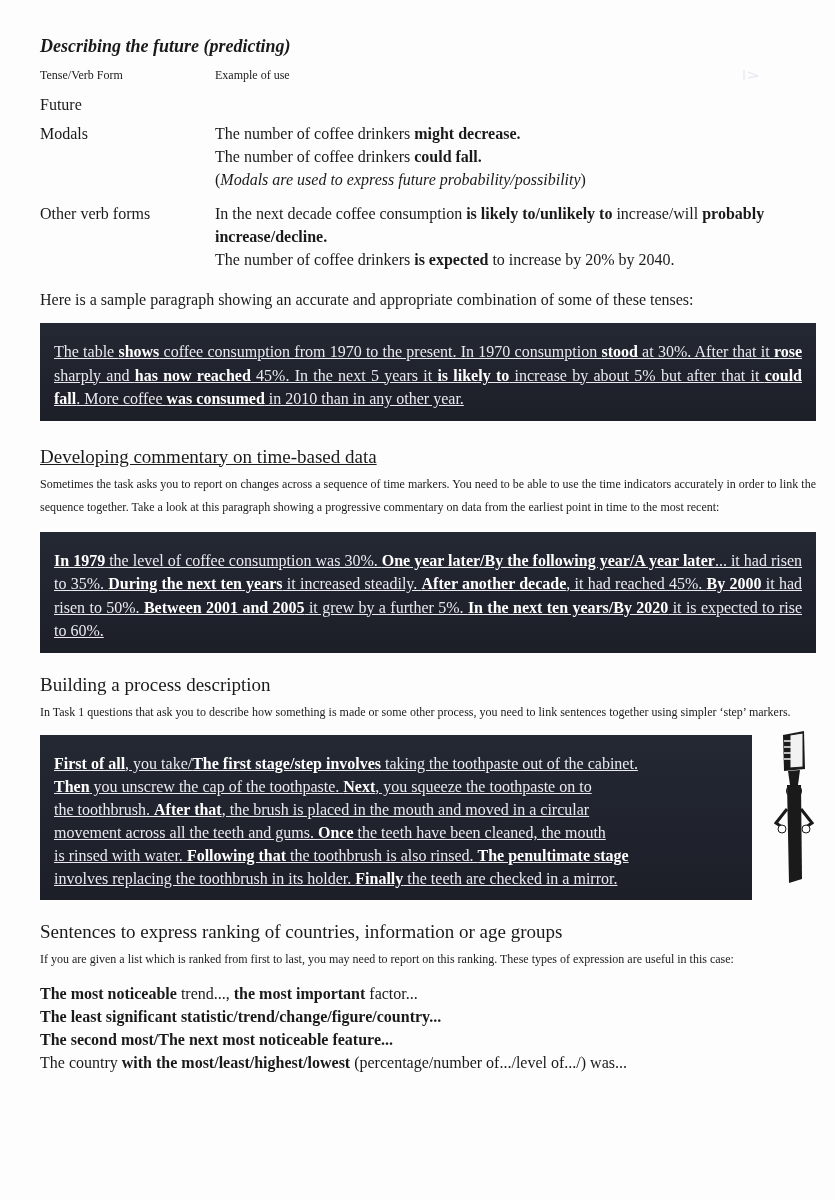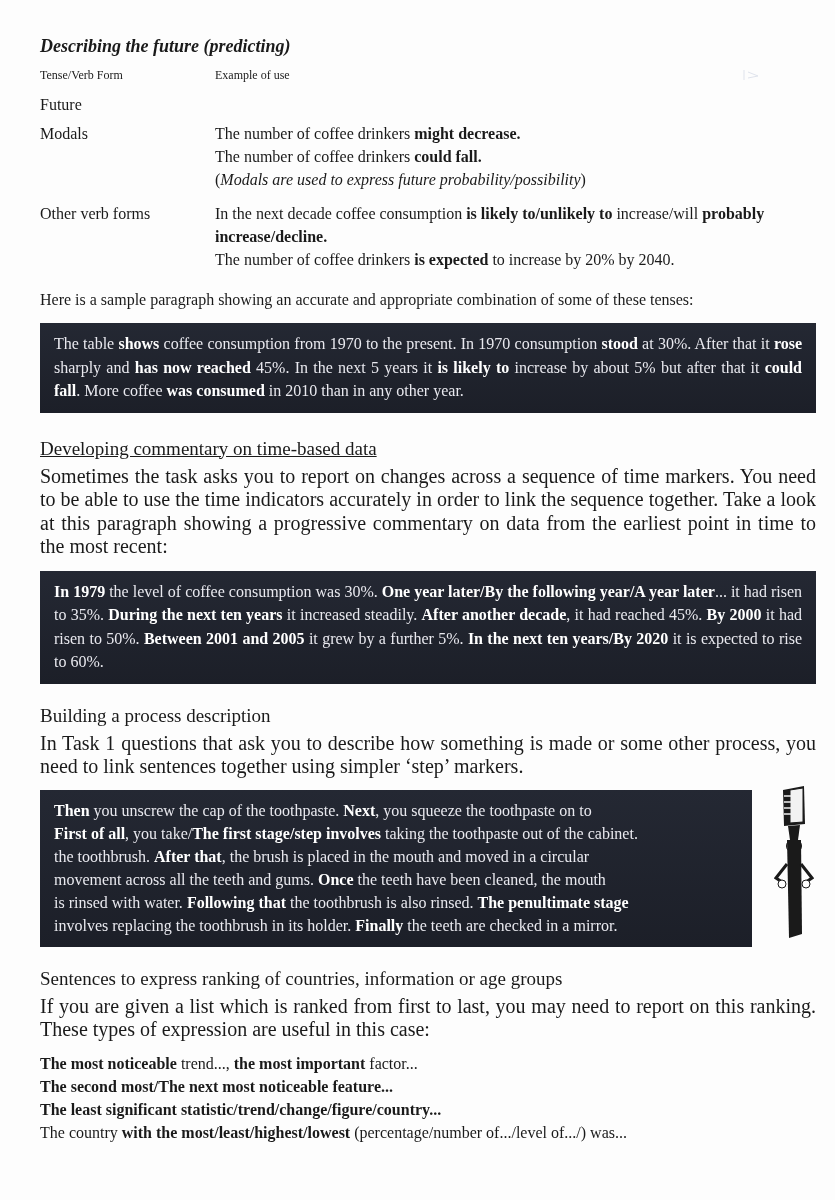--- a/index.html
+++ b/index.html
@@ -59,38 +59,39 @@
       font-size: 16px;
       line-height: 23px;
       margin-top: 17px;
     }
     .darkbox {
       background: #1f232d;
       background-image: linear-gradient(180deg, #242833 0%, #1c1f28 100%);
       color: #e9e9ef;
       font-size: 16px;
       line-height: 23.5px;
-      padding: 9px 14px 10px 14px;
+      padding: 17px 14px 10px 14px;
       box-sizing: border-box;
+      text-decoration: underline;
     }
     .darkbox b { color: #ffffff; }
     .box1 {
       margin-top: 12px;
       width: 776px;
       text-align: justify;
     }
     .h2 {
       font-size: 19px;
       font-weight: normal;
       margin: 0;
       height: 26px;
       line-height: 26px;
     }
     .para {
-      font-size: 20px;
+      font-size: 12px;
       line-height: 23.5px;
       text-align: justify;
     }
     .sec2-title { margin-top: 23px; text-decoration: underline; }
     .sec2-para { margin-top: 3px; }
     .box2 { margin-top: 12px; width: 776px; text-align: justify; }
     .sec3-title { margin-top: 19px; }
     .sec3-para { margin-top: 3px; }
     .sec3-row {
       display: flex;
@@ -160,22 +161,22 @@
   <div class="darkbox box1"><span>The table </span><b>shows</b><span> coffee consumption from 1970 to the present. In 1970 consumption </span><b>stood</b><span> at 30%. After that it </span><b>rose</b><span> sharply and </span><b>has now reached</b><span> 45%. In the next 5 years it </span><b>is likely to</b><span> increase by about 5% but after that it </span><b>could fall</b><span>. More coffee </span><b>was consumed</b><span> in 2010 than in any other year.</span></div>
 
   <h2 class="h2 sec2-title">Developing commentary on time-based data</h2>
   <div class="para sec2-para">Sometimes the task asks you to report on changes across a sequence of time markers. You need to be able to use the time indicators accurately in order to link the sequence together. Take a look at this paragraph showing a progressive commentary on data from the earliest point in time to the most recent:</div>
   <div class="darkbox box2"><b>In 1979</b><span> the level of coffee consumption was 30%. </span><b>One year later/By the following year/A year later</b><span>... it had risen to 35%. </span><b>During the next ten years</b><span> it increased steadily. </span><b>After another decade</b><span>, it had reached 45%. </span><b>By 2000</b><span> it had risen to 50%. </span><b>Between 2001 and 2005</b><span> it grew by a further 5%. </span><b>In the next ten years/By 2020</b><span> it is expected to rise to 60%.</span></div>
 
   <h2 class="h2 sec3-title">Building a process description</h2>
   <div class="para sec3-para">In Task 1 questions that ask you to describe how something is made or some other process, you need to link sentences together using simpler ‘step’ markers.</div>
   <div class="sec3-row">
     <div class="darkbox box3">
+        <span class="line"><b>First of all</b><span>, you take/</span><b>The first stage/step involves</b><span> taking the toothpaste out of the cabinet.</span></span>
         <span class="line"><b>Then</b><span> you unscrew the cap of the toothpaste. </span><b>Next</b><span>, you squeeze the toothpaste on to</span></span>
-        <span class="line"><b>First of all</b><span>, you take/</span><b>The first stage/step involves</b><span> taking the toothpaste out of the cabinet.</span></span>
         <span class="line"><span>the toothbrush. </span><b>After that</b><span>, the brush is placed in the mouth and moved in a circular</span></span>
         <span class="line"><span>movement across all the teeth and gums. </span><b>Once</b><span> the teeth have been cleaned, the mouth</span></span>
         <span class="line"><span>is rinsed with water. </span><b>Following that</b><span> the toothbrush is also rinsed. </span><b>The penultimate stage</b></span>
         <span class="line"><span>involves replacing the toothbrush in its holder. </span><b>Finally</b><span> the teeth are checked in a mirror.</span></span>
       </div>
     <svg class="toothbrush-figure" viewBox="0 0 40 156" xmlns="http://www.w3.org/2000/svg">
 
       <path d="M9 6 L30 2 L31 40 L10 42 Z" fill="#1a1a1a"></path>
       <path d="M16 6 L29 4 L29 38 L16 39 Z" fill="#f2f2f2" stroke="#1a1a1a" stroke-width="1"></path>
       <line x1="10" y1="12" x2="17" y2="12" stroke="#f2f2f2" stroke-width="1.5"></line>
@@ -196,22 +197,22 @@
       <path d="M27 80 L38 94 L32 98" stroke="#1a1a1a" stroke-width="3" fill="none"></path>
       <circle cx="8" cy="100" r="4" fill="#fff" stroke="#1a1a1a" stroke-width="1"></circle>
       <circle cx="32" cy="100" r="4" fill="#fff" stroke="#1a1a1a" stroke-width="1"></circle>
     </svg>
   </div>
 
   <h2 class="h2 sec4-title">Sentences to express ranking of countries, information or age groups</h2>
   <div class="para sec4-para">If you are given a list which is ranked from first to last, you may need to report on this ranking. These types of expression are useful in this case:</div>
   <div class="expr-list">
       <span class="line"><b>The most noticeable</b><span> trend..., </span><b>the most important</b><span> factor...</span></span>
+      <span class="line"><b>The least significant statistic/trend/change/figure/country...</b></span>
       <span class="line"><b>The second most/The next most noticeable feature...</b></span>
-      <span class="line"><b>The least significant statistic/trend/change/figure/country...</b></span>
       <span class="line"><span>The country </span><b>with the most/least/highest/lowest</b><span> (percentage/number of.../level of.../) was...</span></span>
     </div>
 
 </div>
 
 <svg class="scan-mark" viewBox="0 0 24 14" xmlns="http://www.w3.org/2000/svg">
   <line x1="4" y1="2" x2="4" y2="12" stroke="#8899bb" stroke-width="1"></line>
   <path d="M8 4 L18 8 L8 10" stroke="#8899bb" stroke-width="1" fill="none"></path>
 </svg>
 

